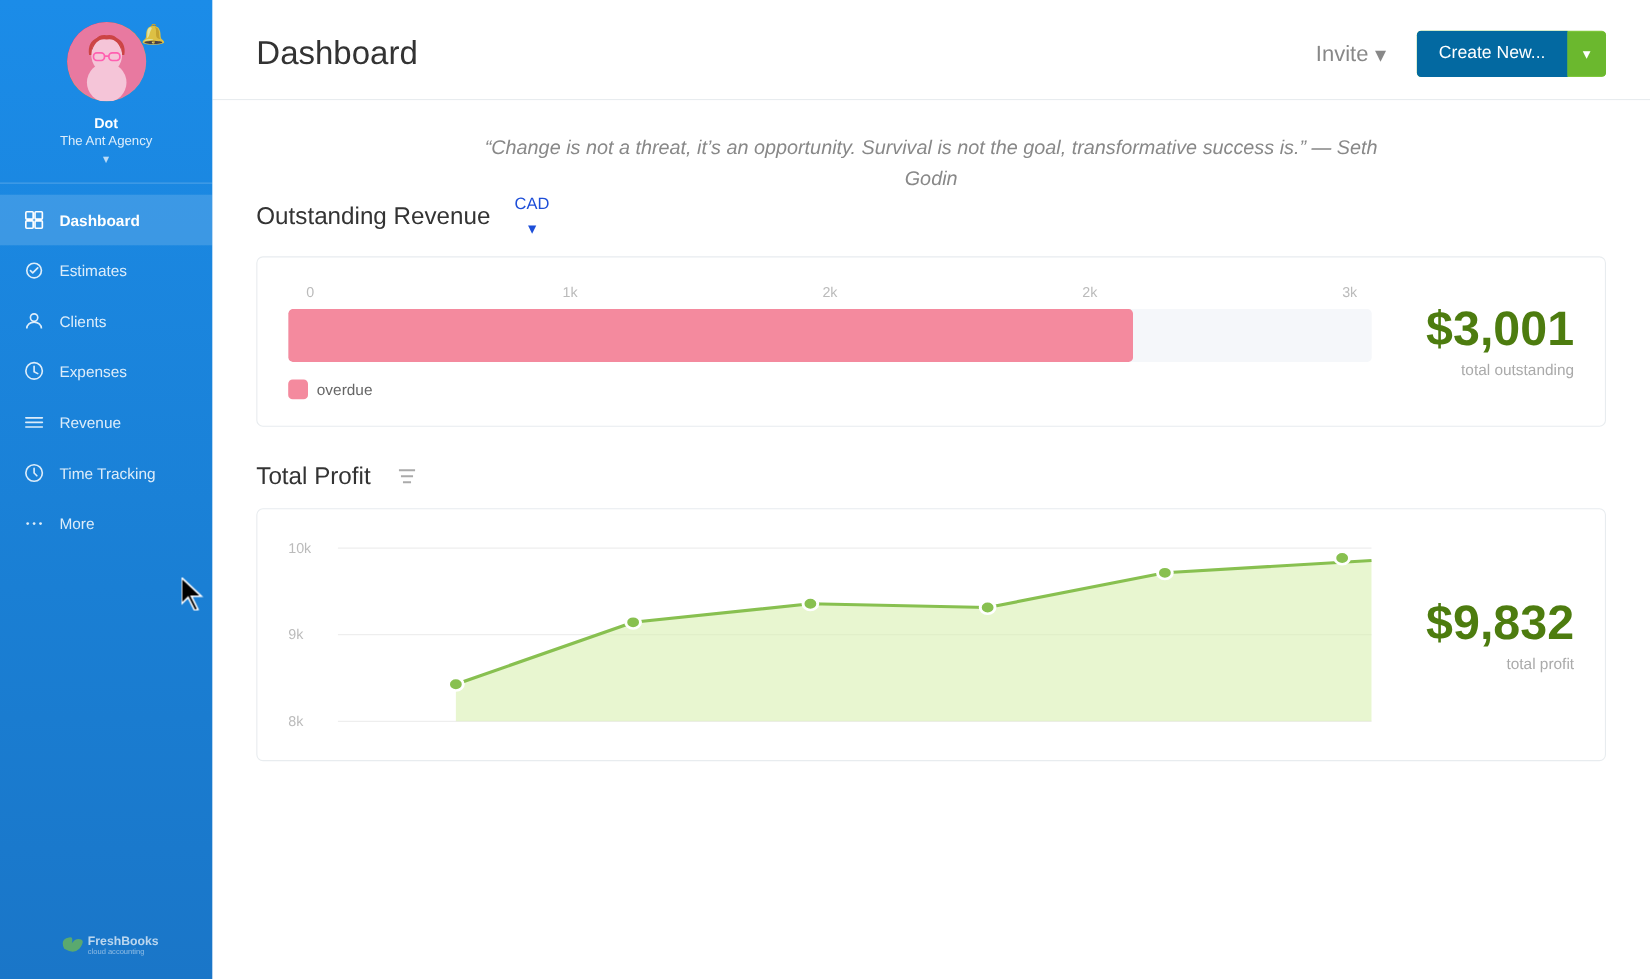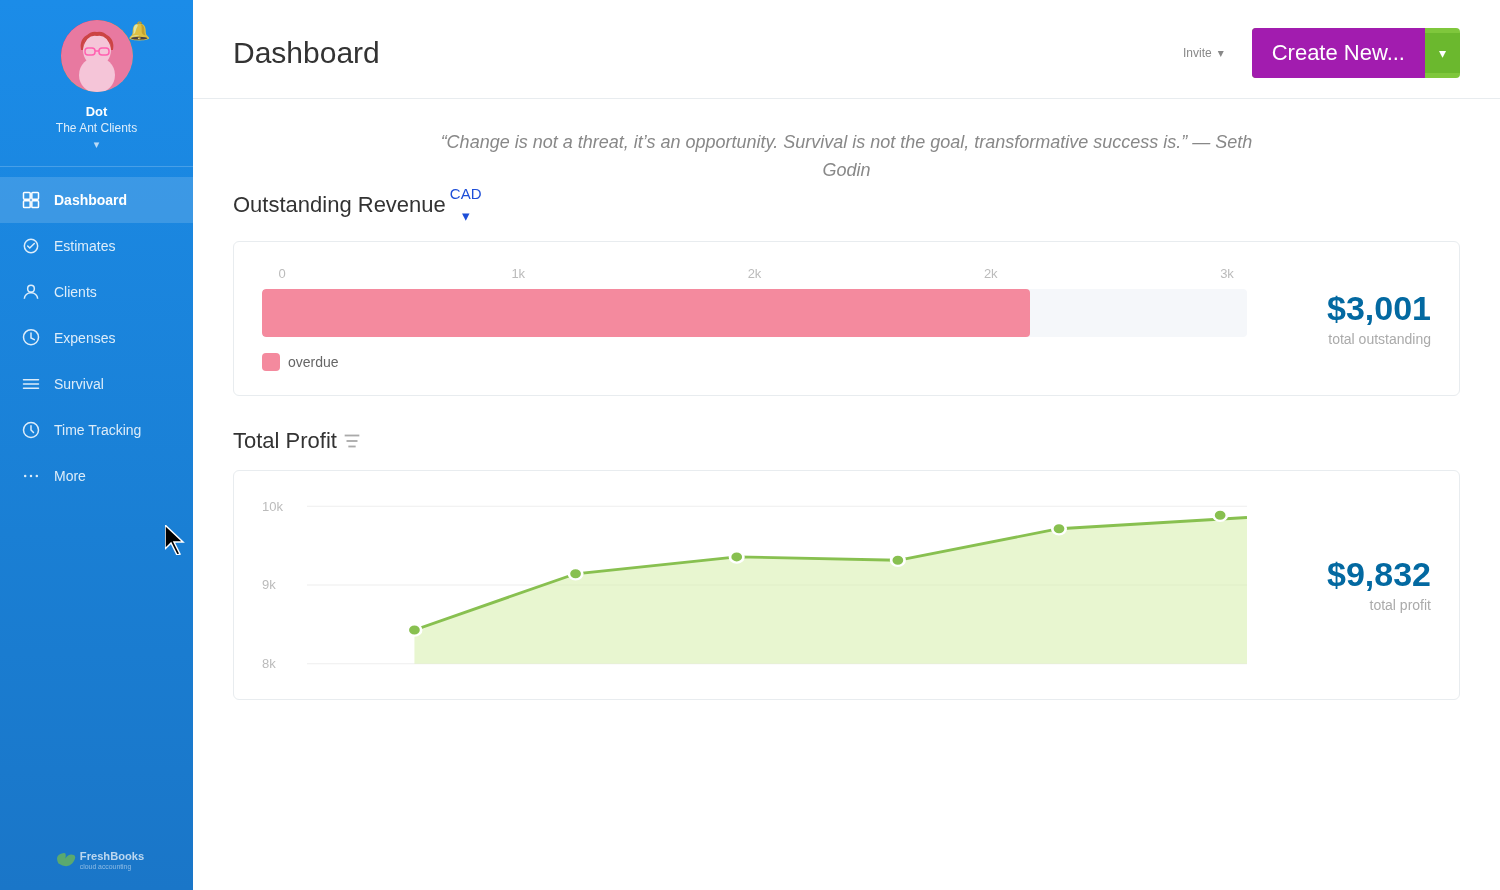--- a/index.html
+++ b/index.html
@@ -170,43 +170,43 @@
       align-items: center;
       gap: 16px;
     }
 
     .invite-btn {
       display: flex;
       align-items: center;
       gap: 6px;
       background: none;
       border: none;
-      font-size: 12px;
+      font-size: 20px;
       color: #888;
       cursor: pointer;
       padding: 8px 12px;
     }
 
     .create-new-btn {
       display: flex;
       align-items: center;
       gap: 0;
       background: #7fc73c;
       border: none;
       border-radius: 4px;
       overflow: hidden;
       cursor: pointer;
     }
 
     .create-new-label {
       padding: 12px 20px;
-      font-size: 22px;
+      font-size: 16px;
       color: #fff;
       font-weight: 500;
-      background: #a21caf;
+      background: #0369a1;
       cursor: pointer;
     }
 
     .create-new-chevron {
       padding: 12px 14px;
       background: #6bb82e;
       color: #fff;
       font-size: 14px;
       display: flex;
       align-items: center;
@@ -225,21 +225,21 @@
       line-height: 1.55;
       max-width: 850px;
       margin-left: auto;
       margin-right: auto;
     }
 
     
     .section-header {
       display: flex;
       align-items: center;
-      gap: 4px;
+      gap: 22px;
       margin-bottom: 16px;
     }
 
     .section-title {
       font-size: 22px;
       font-weight: 400;
       color: #333;
     }
 
     .currency-selector {
@@ -335,23 +335,23 @@
     .chart-summary {
       text-align: right;
       min-width: 160px;
       display: flex;
       flex-direction: column;
       align-items: flex-end;
       justify-content: center;
     }
 
     .summary-amount {
-      font-size: 34px;
+      font-size: 44px;
       font-weight: 700;
-      color: #0369a1;
+      color: #4d7c0f;
       line-height: 1.1;
     }
 
     .summary-label {
       font-size: 14px;
       color: #aaa;
       margin-top: 4px;
     }
 
     
@@ -420,21 +420,21 @@
           <path d="M52 30 Q54 18 44 14 Q50 20 50 30Z" fill="#c44"></path>
 
           <rect x="24" y="28" width="10" height="7" rx="3" fill="none" stroke="#ff60b0" stroke-width="1.5"></rect>
           <rect x="38" y="28" width="10" height="7" rx="3" fill="none" stroke="#ff60b0" stroke-width="1.5"></rect>
           <line x1="34" y1="31" x2="38" y2="31" stroke="#ff60b0" stroke-width="1.5"></line>
         </svg>
       </div>
       <span class="bell-icon">🔔</span>
     </div>
     <span class="user-name">Dot</span>
-    <span class="company-name">The Ant Clients</span>
+    <span class="company-name">The Ant Agency</span>
     <span class="chevron-down">▾</span>
   </div>
 
   <nav class="sidebar-nav">
 
     <div class="nav-item active">
       <span class="nav-icon">
         <svg viewBox="0 0 24 24">
             <rect x="3" y="3" width="8" height="8" rx="1"></rect>
             <rect x="13" y="3" width="8" height="8" rx="1"></rect>
@@ -475,21 +475,21 @@
       </span>
       <span>Expenses</span>
     </div>
 
     <div class="nav-item">
       <span class="nav-icon">
         <svg viewBox="0 0 24 24">
             <path d="M3 7h18M3 12h18M3 17h18" stroke-linecap="round"></path>
           </svg>
       </span>
-      <span>Survival</span>
+      <span>Revenue</span>
     </div>
 
     <div class="nav-item">
       <span class="nav-icon">
         <svg viewBox="0 0 24 24">
             <circle cx="12" cy="12" r="9"></circle>
             <path d="M12 7v5l3 3" stroke-linecap="round"></path>
           </svg>
       </span>
       <span>Time Tracking</span>

